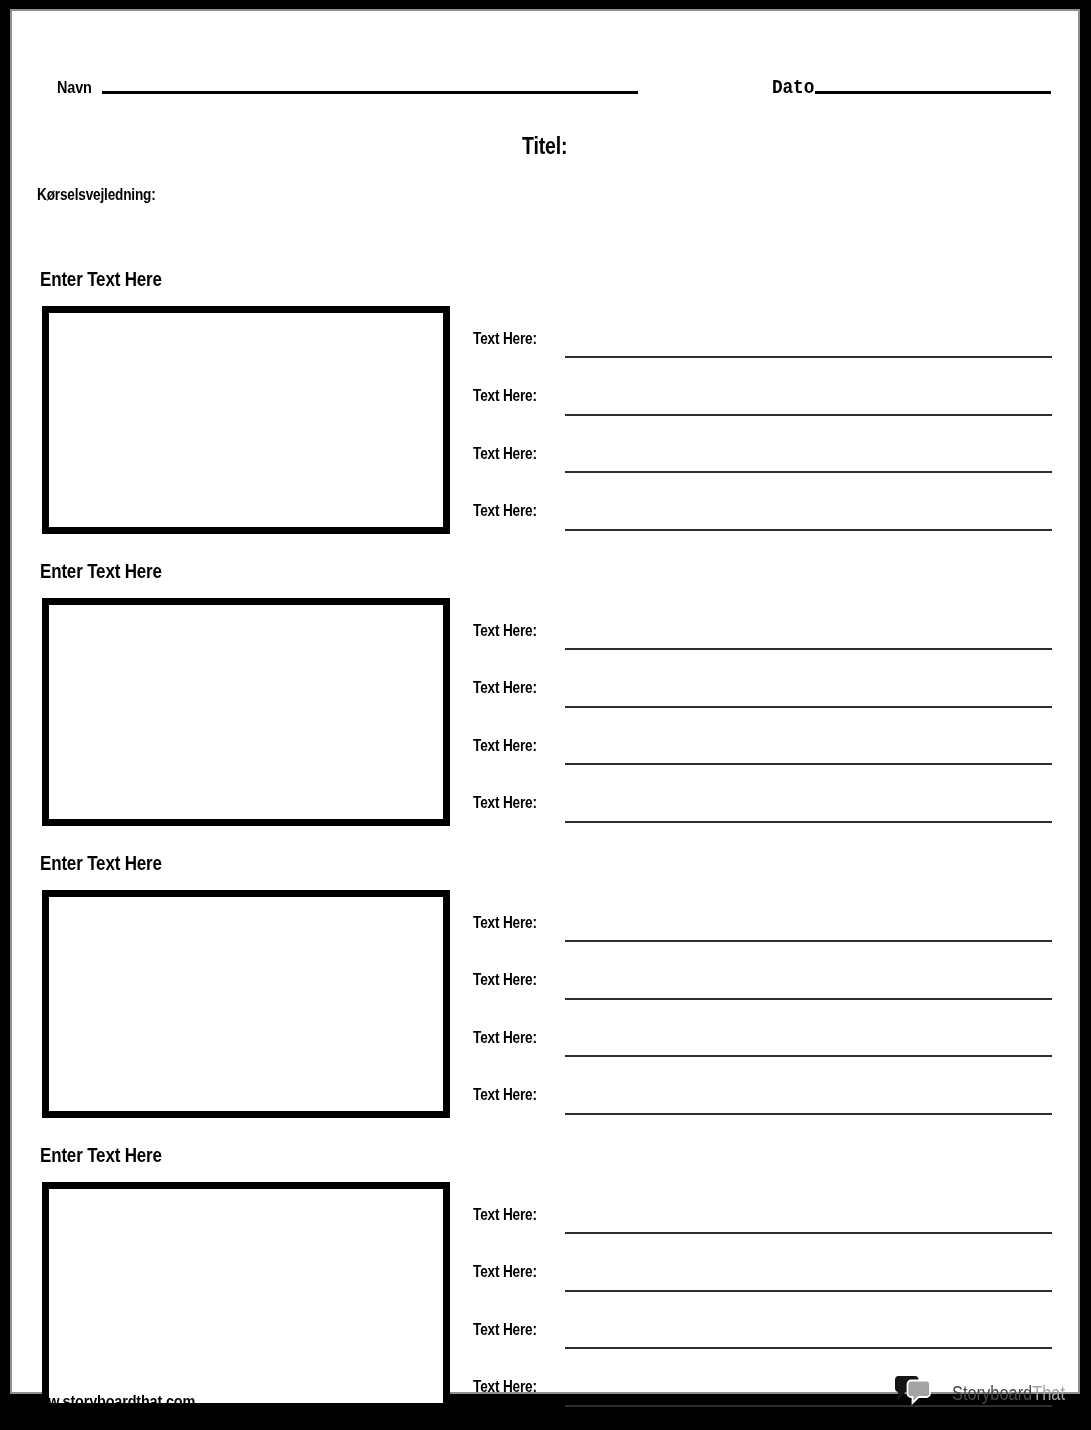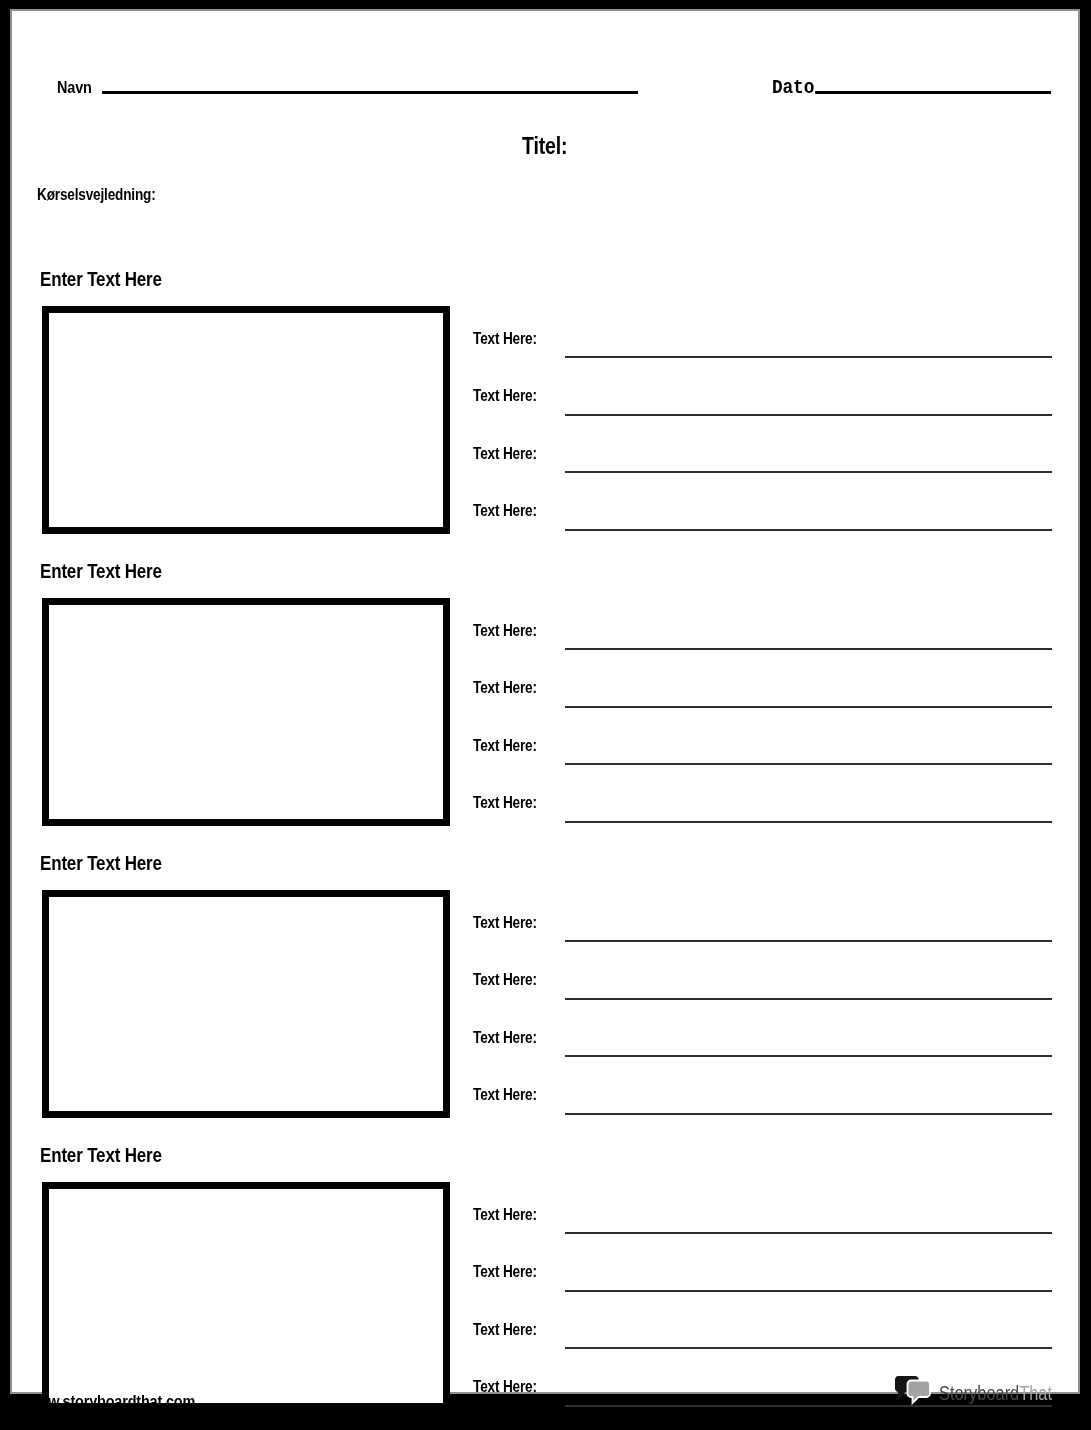--- a/index.html
+++ b/index.html
@@ -50,21 +50,21 @@
     background:#fff;
   }
   .rowlabel { left:461px; font-size:16px; line-height:22px; }
   .rl0 { top:62px; } .rl1 { top:119px; } .rl2 { top:177px; } .rl3 { top:234px; }
   .rowline { left:553px; width:487px; height:2px; background:#2e2e2e; }
   .ln0 { top:90px; } .ln1 { top:148px; } .ln2 { top:205px; } .ln3 { top:263px; }
   
   .website { left:14px; top:1355px; font-size:17px; line-height:15px; }
   .logo {
     left:883px; top:1337px; height:34px;
-    display:flex; align-items:center; gap:8px;
+    display:flex; align-items:center; gap:21px;
   }
   .logo-text {
     font-size:20px;
     display:inline-block;
     transform:scaleX(0.82);
     transform-origin:0 50%;
     white-space:nowrap;
   }
   .logo-primary { color:#4a4a4a; }
   .logo-secondary { color:#a3a3a3; }

